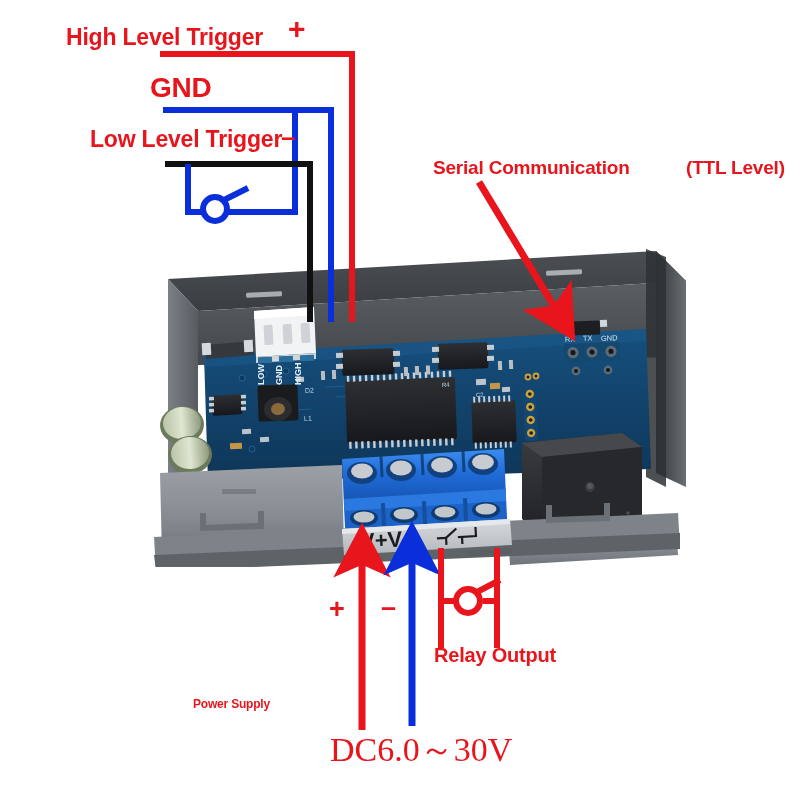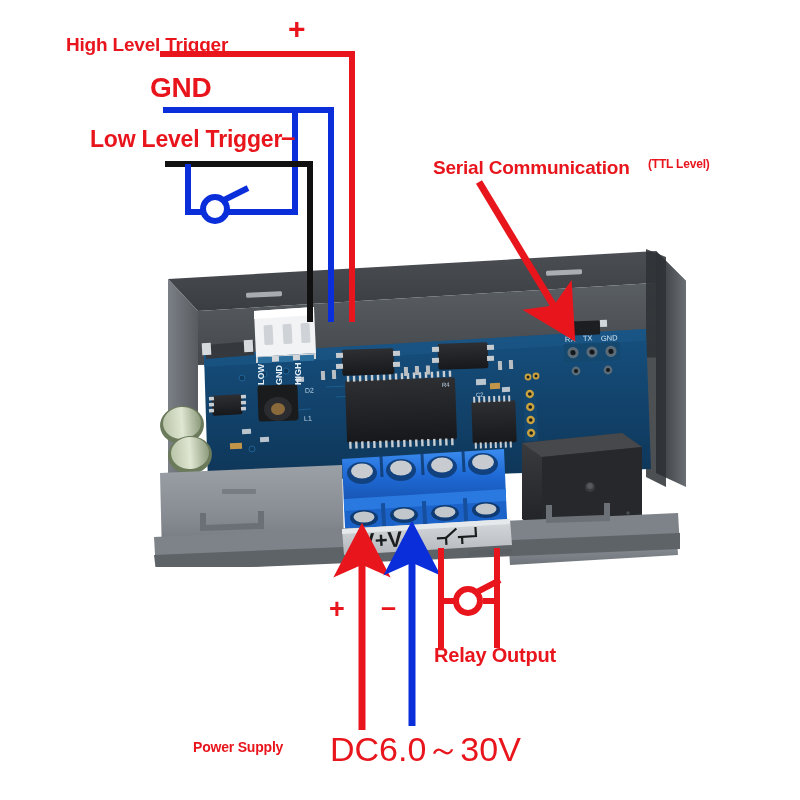--- a/index.html
+++ b/index.html
@@ -36,21 +36,21 @@
   .lbl-plusminus {
     position: absolute;
     white-space: nowrap;
     font-family: "Liberation Sans", sans-serif;
     font-weight: bold;
     color: #e8151c;
   }
   .dc-val {
     position: absolute;
     white-space: nowrap;
-    font-family: Liberation Sans, sans-serif;
+    font-family: Liberation Serif, serif;
     font-weight: normal;
     color: #e8151c;
     letter-spacing: 0px;
   }
   
   #device {
     position: absolute;
     left: 146px;
     top: 237px;
     width: 540px;
@@ -485,32 +485,32 @@
     <g stroke="#e8151c" stroke-width="6" fill="none" stroke-linecap="butt">
       <path d="M441,548 L441,648"></path>
       <path d="M497,548 L497,648"></path>
       <path d="M441,601 L455,601"></path>
       <circle cx="468" cy="601" r="12"></circle>
       <path d="M477,592 L500,580"></path>
       <path d="M483,601 L497,601"></path>
     </g>
   </svg>
 
-  <div class="lbl" style="left:66px; top:34px; font-size:19px;text-align:center;">High Level Trigger</div>
+  <div class="lbl" style="left:66px; top:24px; font-size:23px;text-align:center;">High Level Trigger</div>
   <div class="lbl-plusminus" style="left:288px; top:12px; font-size:30px;">+</div>
 
   <div class="lbl" style="left:150px; top:72px; font-size:28px;">GND</div>
 
   <div class="lbl" style="left:66px; top:126px; font-size:23px;margin-left:24px;">Low Level Trigger</div>
   <div class="lbl-plusminus" style="left:281px; top:122px; font-size:26px;">–</div>
 
   <div class="lbl" style="left:433px; top:157px; font-size:19px;">Serial Communication</div>
-  <div class="lbl" style="left:648px; top:157px; font-size:12px;">(TTL Level)</div>
+  <div class="lbl" style="left:686px; top:157px; font-size:19px;">(TTL Level)</div>
 
   <div class="lbl" style="left:434px; top:644px; font-size:20px;">Relay Output</div>
 
   <div class="lbl-plusminus" style="left:329px; top:594px; font-size:27px;">+</div>
   <div class="lbl-plusminus" style="left:381px; top:592px; font-size:27px;">–</div>
 
-  <div class="lbl" style="left:193px; top:739px; font-size:14px;">Power Supply</div>
+  <div class="lbl" style="left:193px; top:697px; font-size:12px;">Power Supply</div>
   <div class="dc-val" style="left:330px; top:727px; font-size:34px;">DC6.0～30V</div>
 
 </div>
 
 </body></html>

